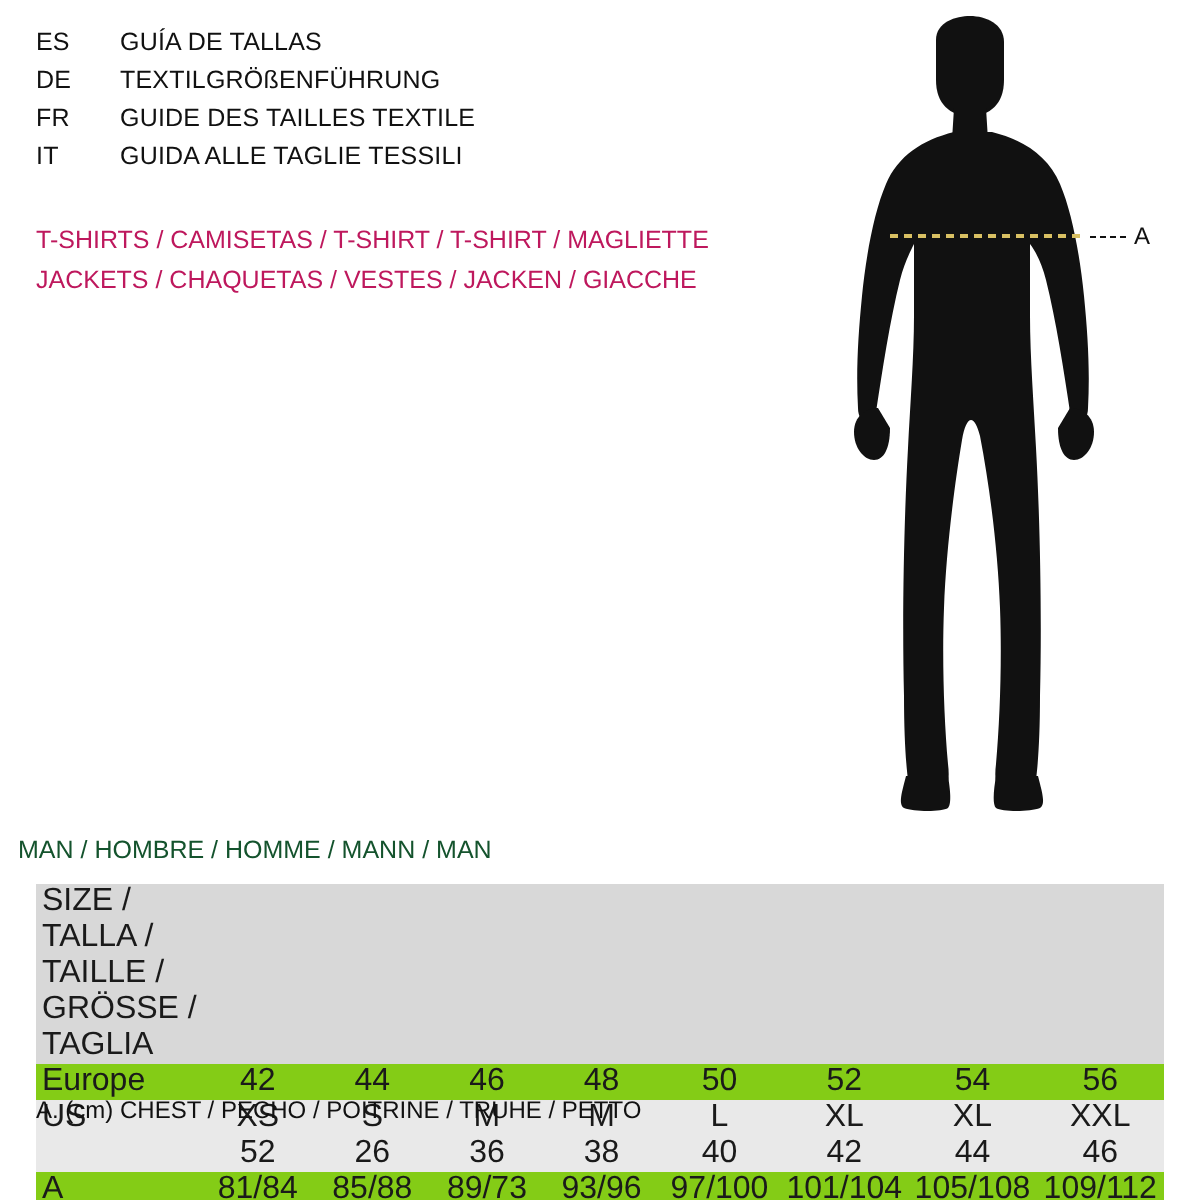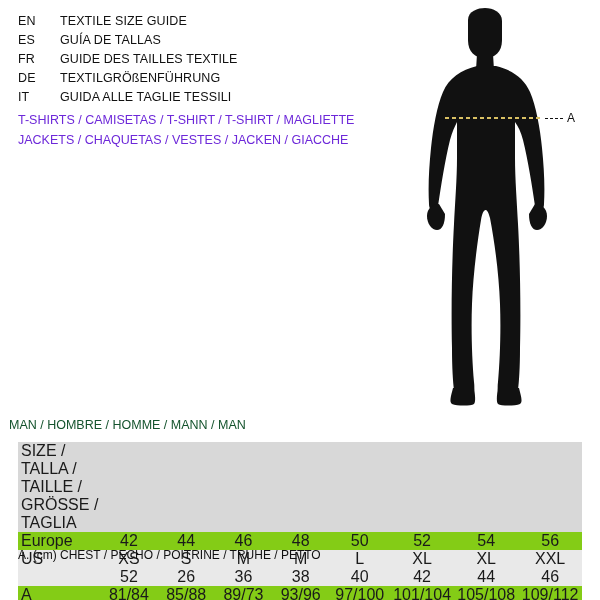--- a/index.html
+++ b/index.html
@@ -49,21 +49,21 @@
   .cat-block {
     position: absolute;
     left: 18px;
     top: 110px;
     width: 400px;
   }
   .cat-line {
     font-size: 12.5px;
     height: 20px;
     line-height: 20px;
-    color: #6d28d9;
+    color: #be185d;
     white-space: nowrap;
   }
 
   
   .figure-wrap {
     position: absolute;
     left: 395px;
     top: 8px;
     width: 205px;
     height: 400px;
@@ -138,34 +138,30 @@
     white-space: nowrap;
   }
 </style>
 </head>
 <body>
 
 <div class="page">
 
   <div class="lang-block">
     <div class="lang-row">
-      <span class="lang-code">EN</span>
-      <span class="lang-text">TEXTILE SIZE GUIDE</span>
-    </div>
-    <div class="lang-row">
       <span class="lang-code">ES</span>
       <span class="lang-text">GUÍA DE TALLAS</span>
     </div>
     <div class="lang-row">
+      <span class="lang-code">DE</span>
+      <span class="lang-text">TEXTILGRÖßENFÜHRUNG</span>
+    </div>
+    <div class="lang-row">
       <span class="lang-code">FR</span>
       <span class="lang-text">GUIDE DES TAILLES TEXTILE</span>
-    </div>
-    <div class="lang-row">
-      <span class="lang-code">DE</span>
-      <span class="lang-text">TEXTILGRÖßENFÜHRUNG</span>
     </div>
     <div class="lang-row">
       <span class="lang-code">IT</span>
       <span class="lang-text">GUIDA ALLE TAGLIE TESSILI</span>
     </div>
   </div>
 
   <div class="cat-block">
     <div class="cat-line">T-SHIRTS / CAMISETAS / T-SHIRT / T-SHIRT / MAGLIETTE</div>
     <div class="cat-line">JACKETS / CHAQUETAS / VESTES / JACKEN / GIACCHE</div>

